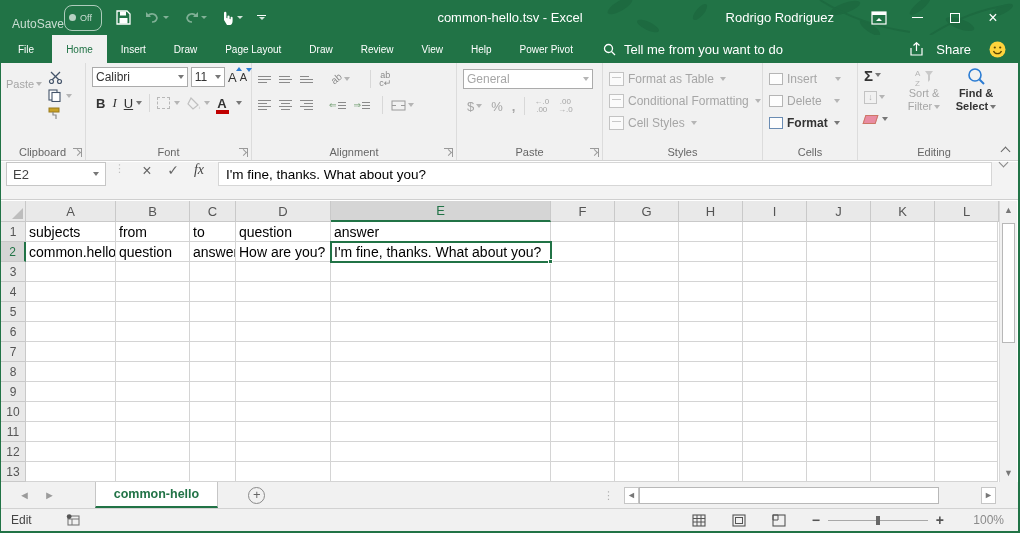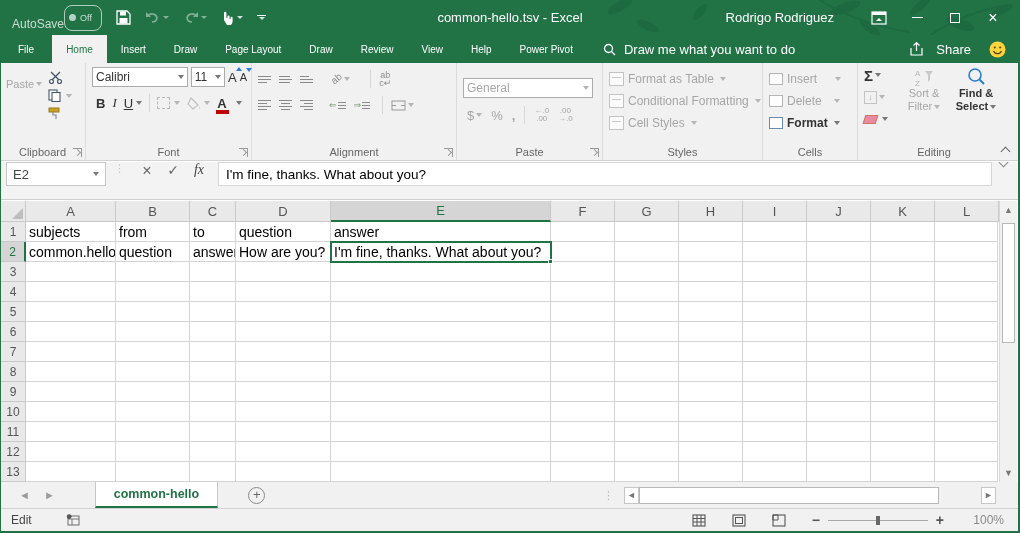--- a/index.html
+++ b/index.html
@@ -256,21 +256,21 @@
   <span class="rtab">Draw</span>
   <span class="rtab">Review</span>
   <span class="rtab">View</span>
   <span class="rtab">Help</span>
   <span class="rtab">Power Pivot</span>
   <span class="tellme">
     <svg width="13" height="13" viewBox="0 0 13 13">
       <circle cx="5.5" cy="5.5" r="4" fill="none" stroke="#fff" stroke-width="1.3"></circle>
       <line x1="8.5" y1="8.5" x2="12" y2="12" stroke="#fff" stroke-width="1.3"></line>
     </svg>
-    <span>Draw me what you want to do</span>
+    <span>Tell me from you want to do</span>
   </span>
   <span class="tabs-right">
     <span class="share">
       <svg width="15" height="14" viewBox="0 0 15 14">
         <path d="M2 6 v7 h11 v-7" fill="none" stroke="#fff" stroke-width="1.2"></path>
         <path d="M7.5 9 V1 M4.5 3.5 L7.5 .7 L10.5 3.5" fill="none" stroke="#fff" stroke-width="1.2"></path>
       </svg>
       <span>Share</span>
     </span>
     <svg width="17" height="17" viewBox="0 0 17 17">
@@ -423,21 +423,21 @@
           <line x1="10" y1="5.5" x2="14" y2="5.5" stroke="#9a9a9a"></line>
         </svg>
         <span class="dd gray2"></span>
       </span>
     </div>
     <span class="rgroup-label">Alignment</span>
     <span class="launcher"></span>
   </div>
 
   <div class="rgroup g-number">
-    <span class="combo" style="width:130px; color:#a6a6a6; margin-top:11px;">
+    <span class="combo" style="width:130px; color:#a6a6a6; margin-top:2px;">
       <span>General</span>
       <span class="dd gray2"></span>
     </span>
     <div class="num-row2">
       <span style="display:flex;align-items:center;">
         <span class="num-sym">$</span>
         <span class="dd gray2"></span>
       </span>
       <span class="num-sym">%</span>
       <span class="num-sym" style="font-weight:bold;">,</span>

